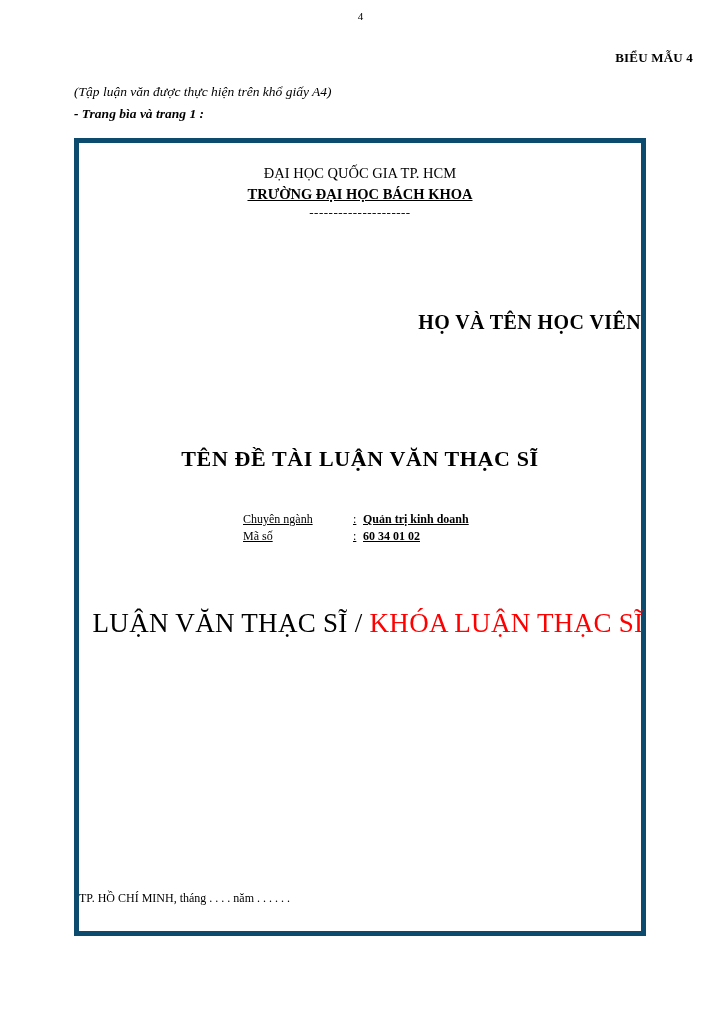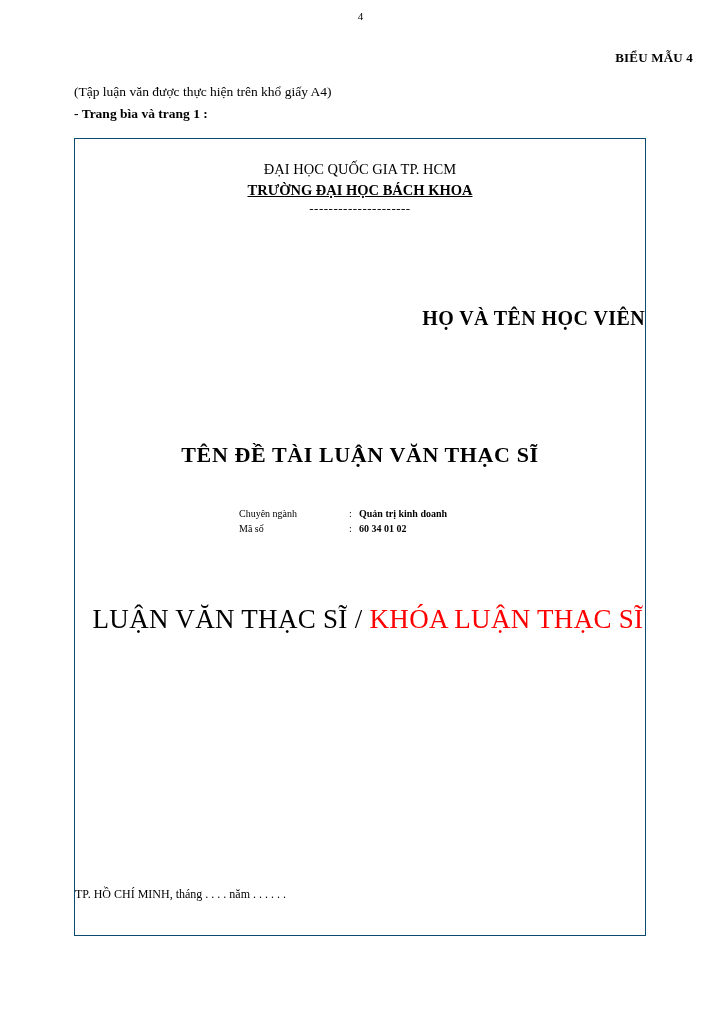--- a/index.html
+++ b/index.html
@@ -35,35 +35,36 @@
     top: 50px;
     right: 28px;
     font-size: 13px;
     font-weight: bold;
     letter-spacing: 0.2px;
   }
   .note-line {
     position: absolute;
     left: 74px;
     font-size: 13.5px;
+    font-style: italic;
   }
   .note-line.first {
     top: 84px;
   }
   .note-line.second {
     top: 106px;
     font-weight: bold;
   }
   .cover-box {
     position: absolute;
     left: 74px;
     top: 138px;
     width: 572px;
     height: 798px;
-    border: 1px solid #0c4a6e;
+    border: 5px solid #0c4a6e;
     box-sizing: border-box;
   }
   .inner {
     position: relative;
     width: 100%;
     height: 100%;
   }
   .univ-line1 {
     position: absolute;
     top: 22px;
@@ -108,22 +109,23 @@
     width: 100%;
     text-align: center;
     font-size: 22px;
     font-weight: bold;
     letter-spacing: 0.6px;
   }
   .meta-block {
     position: absolute;
     top: 368px;
     left: 164px;
-    font-size: 10px;
+    font-size: 12px;
     line-height: 1.45;
+    text-decoration: underline;
   }
   .meta-row {
     display: flex;
     align-items: baseline;
   }
   .meta-label {
     width: 110px;
     font-weight: normal;
   }
   .meta-colon {

